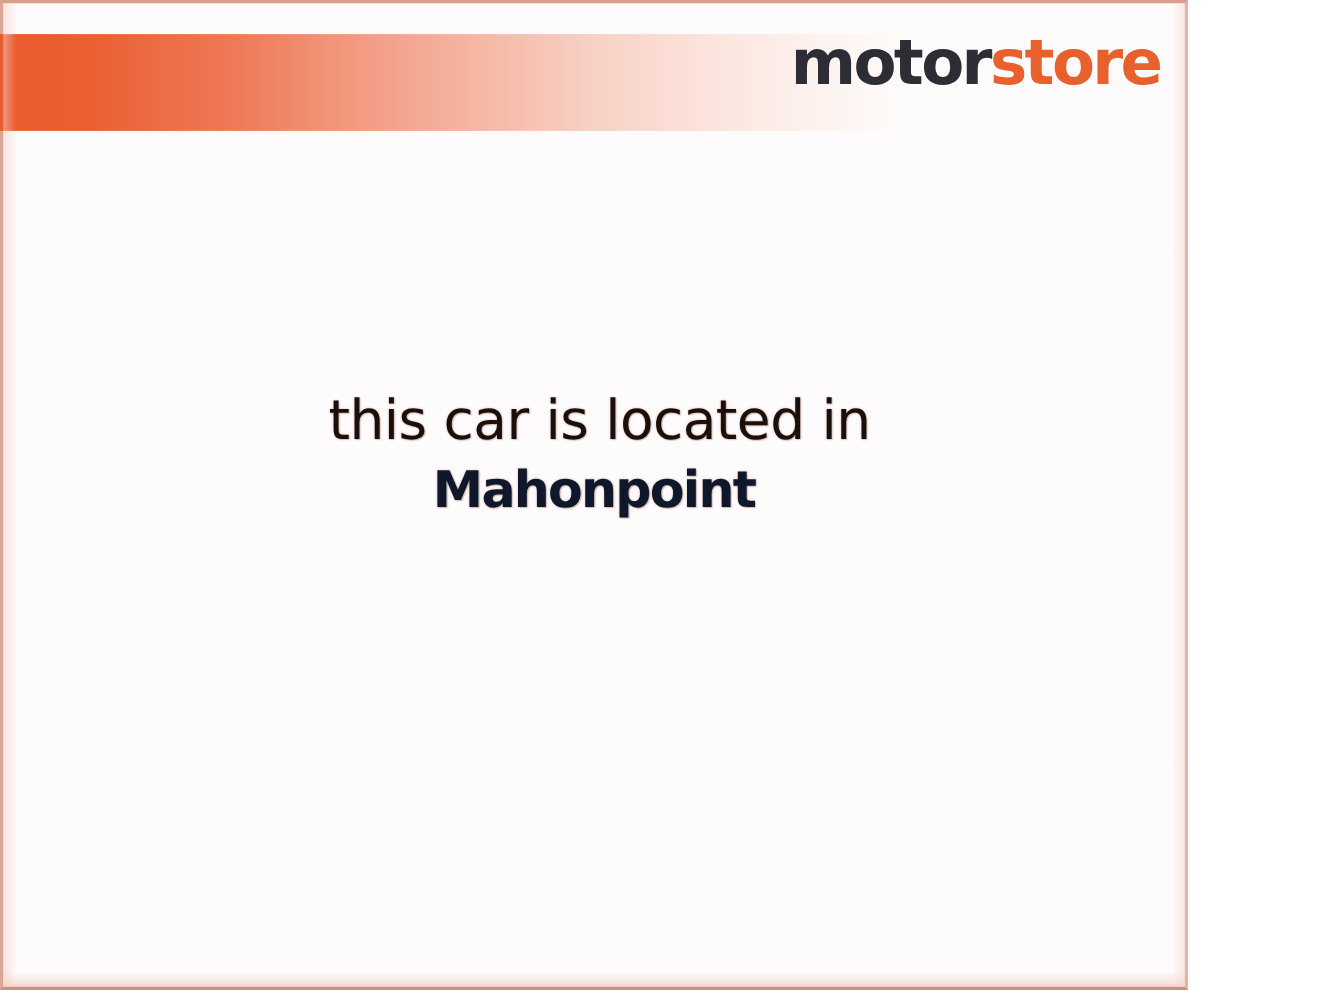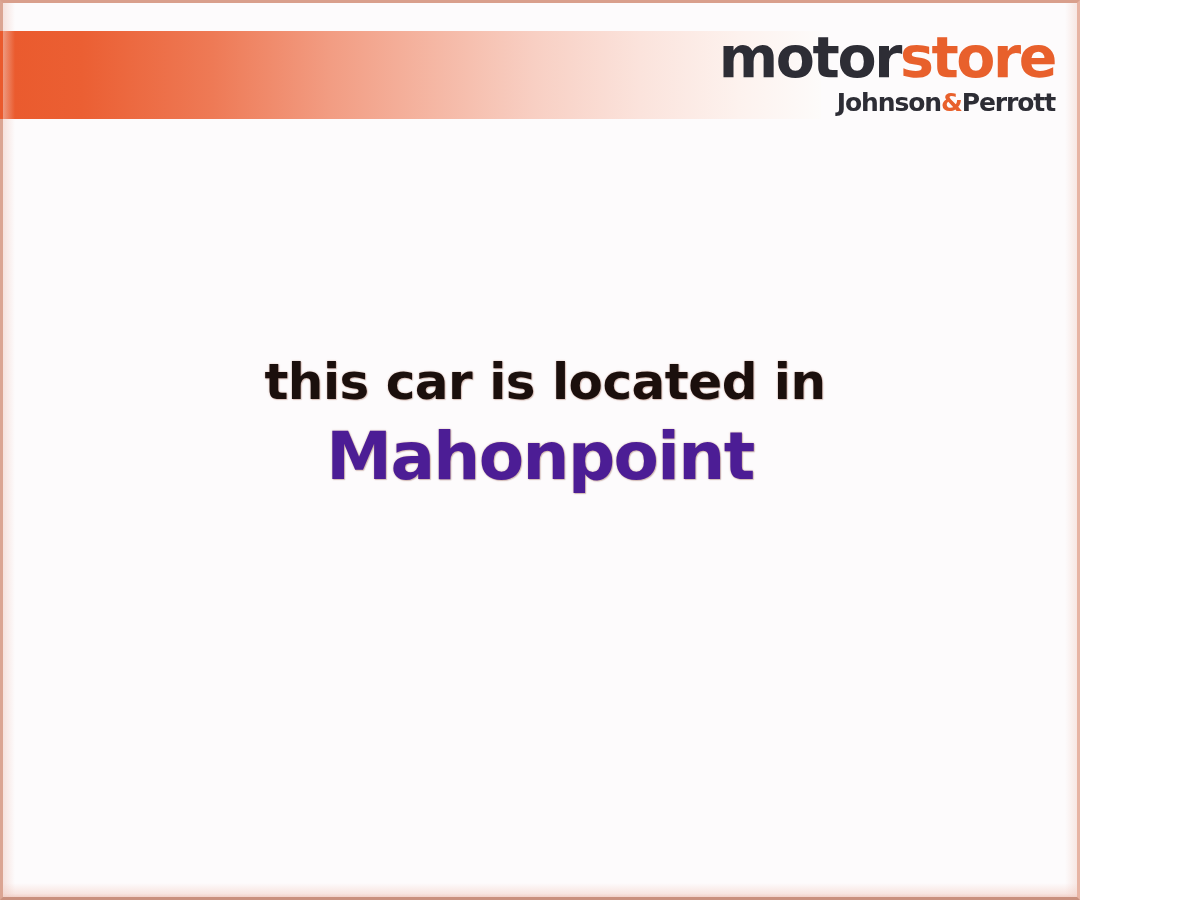--- a/index.html
+++ b/index.html
@@ -103,48 +103,47 @@
   .message {
     position: absolute;
     left: 0;
     right: 0;
     top: 352px;
     text-align: center;
   }
   .message-line1 {
     font-family: "DejaVu Sans", sans-serif;
     font-size: 50px;
-    font-weight: bold;
+    font-weight: normal;
     letter-spacing: -0.5px;
     color: #1b0f0c;
     line-height: 1.08;
     text-shadow: 0 0 2px rgba(168, 92, 66, 0.45), 1px 1px 1px rgba(120, 55, 35, 0.22);
     padding-left: 10px;
   }
   .message-line2 {
     margin-top: 12px;
     font-family: "DejaVu Sans", sans-serif;
-    font-size: 66px;
+    font-size: 46px;
     font-weight: bold;
     letter-spacing: -1.6px;
-    color: #4c1d95;
+    color: #0f172a;
     line-height: 1.08;
     text-shadow: 0 0 2px rgba(150, 74, 50, 0.42), 1px 1px 1px rgba(110, 48, 30, 0.25);
   }
 </style>
 </head>
 <body>
 
 <div class="card">
 
   <div class="accent-bar"></div>
 
   <div class="logo">
     <div class="logo-wordmark"><span class="logo-motor">motor</span><span class="logo-store">store</span></div>
-    <div class="logo-sub"><span>Johnson</span><span class="logo-amp">&amp;</span><span>Perrott</span></div>
   </div>
 
   <div class="message">
     <div class="message-line1">this car is located in</div>
     <div class="message-line2">Mahonpoint</div>
   </div>
 
   <div class="edge-wash"></div>
   <div class="edge-wash-left"></div>
   <div class="edge-wash-right"></div>

